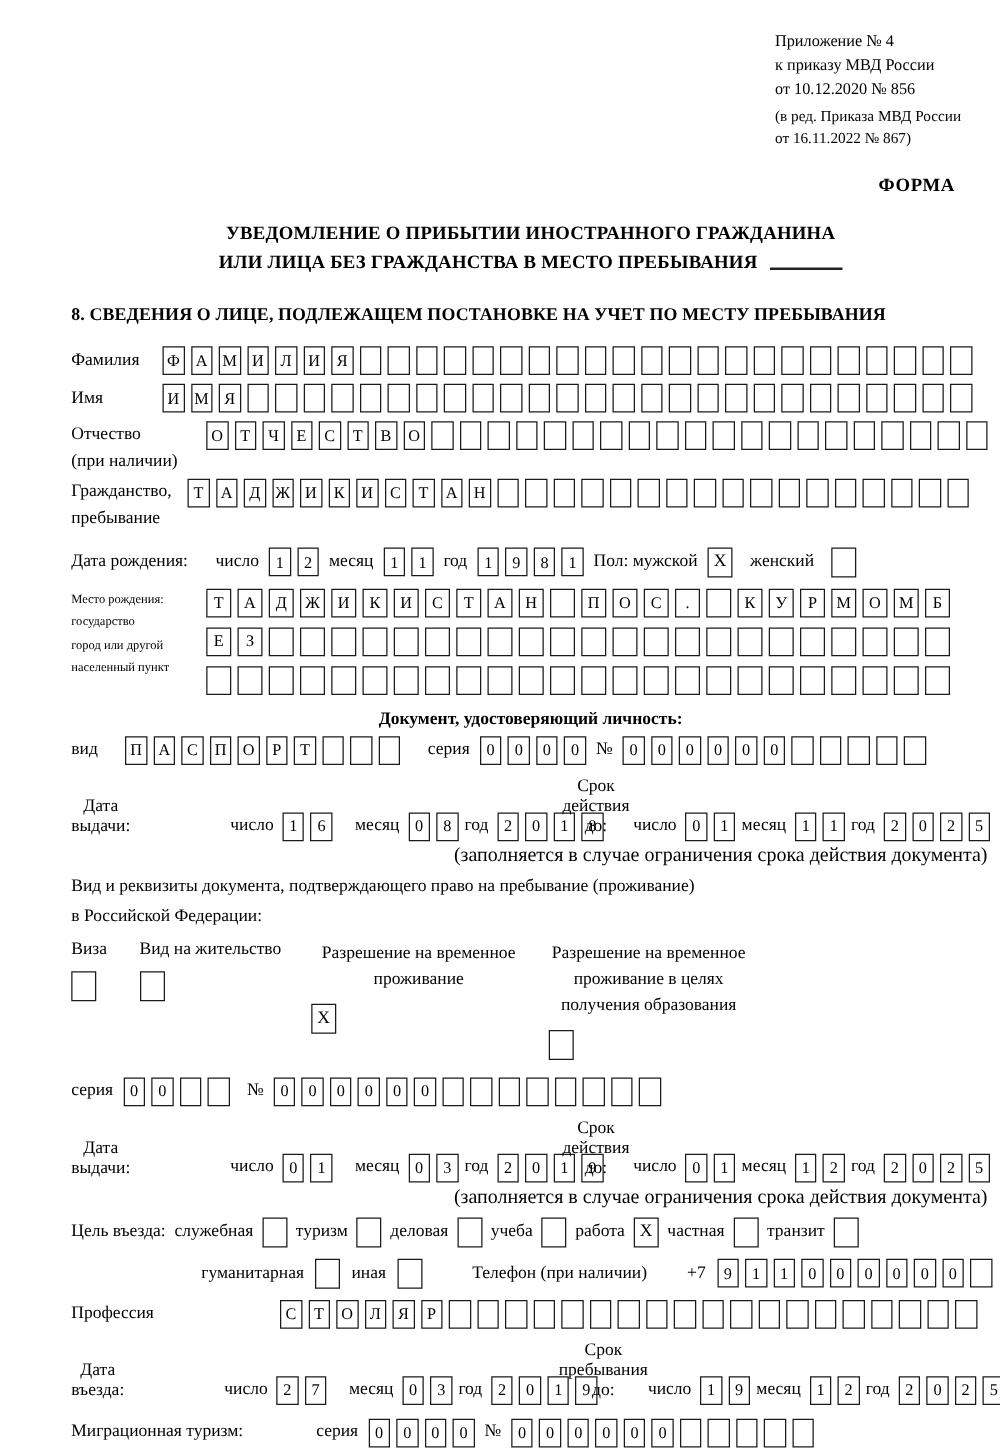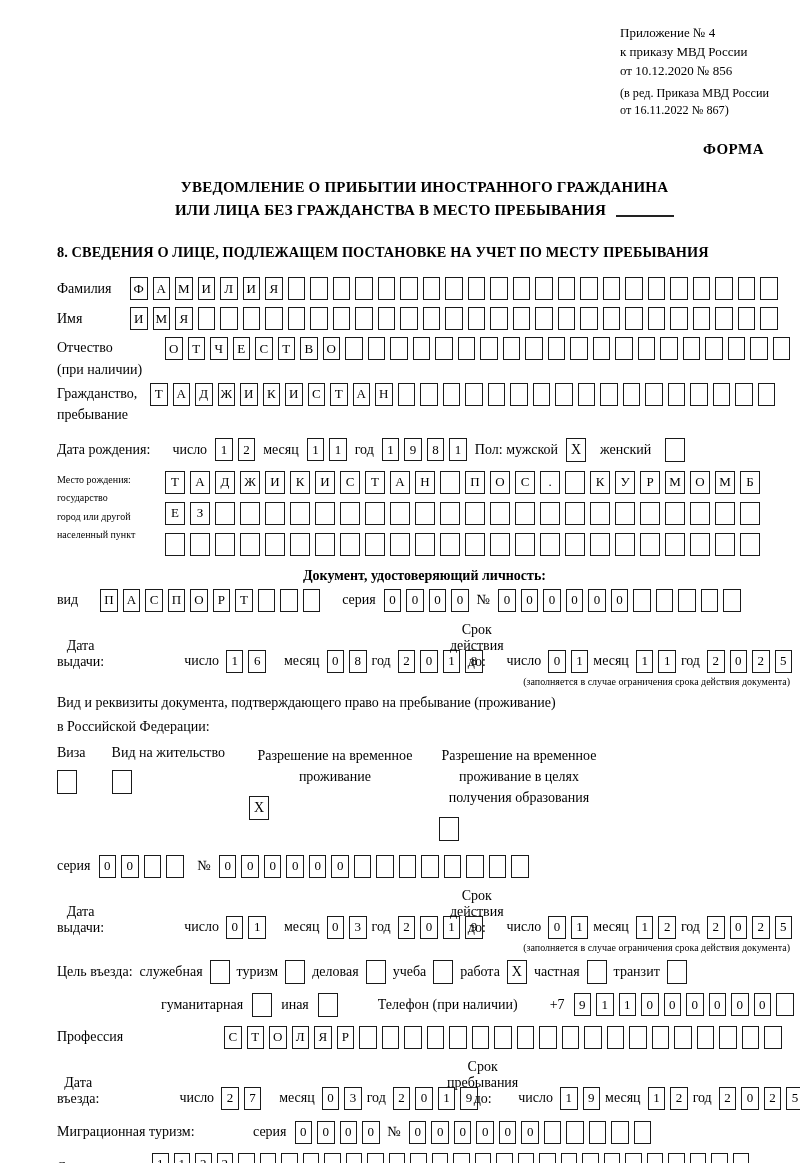--- a/index.html
+++ b/index.html
@@ -31,21 +31,21 @@
 
   .gap8{width:8px;flex:0 0 8px;}
   .gap14{width:14px;flex:0 0 14px;}
   .gap22{width:22px;flex:0 0 22px;}
 
   .dates{display:flex;margin-top:10px;}
   .dg{display:flex;flex-direction:row;align-items:flex-end;}
   .dg .dh{font-size:14px;text-align:center;margin-bottom:3px;}
   .dg .dline{display:flex;align-items:center;gap:5px;font-size:14px;}
   .dg .dline .lbl{margin-right:2px;}
-  .note{font-size:10px;text-align:right;margin-top:3px;padding-right:2px;}
+  .note{font-size:16px;text-align:right;margin-top:3px;padding-right:2px;}
 
   .bp{display:flex;align-items:flex-start;margin-top:9px;}
   .bp .bpl{width:108px;flex:0 0 108px;font-size:10px;line-height:1.85;}
   .bp .bprows > .cells{margin-bottom:8px;}
 
   .opts{display:flex;align-items:flex-start;margin-top:10px;gap:10px;}
   .opt{display:flex;align-items:flex-start;gap:9px;flex-direction:column;}
   .opt .ol{font-size:14px;}
   .opt .ol.c{text-align:center;line-height:1.5;}
 

